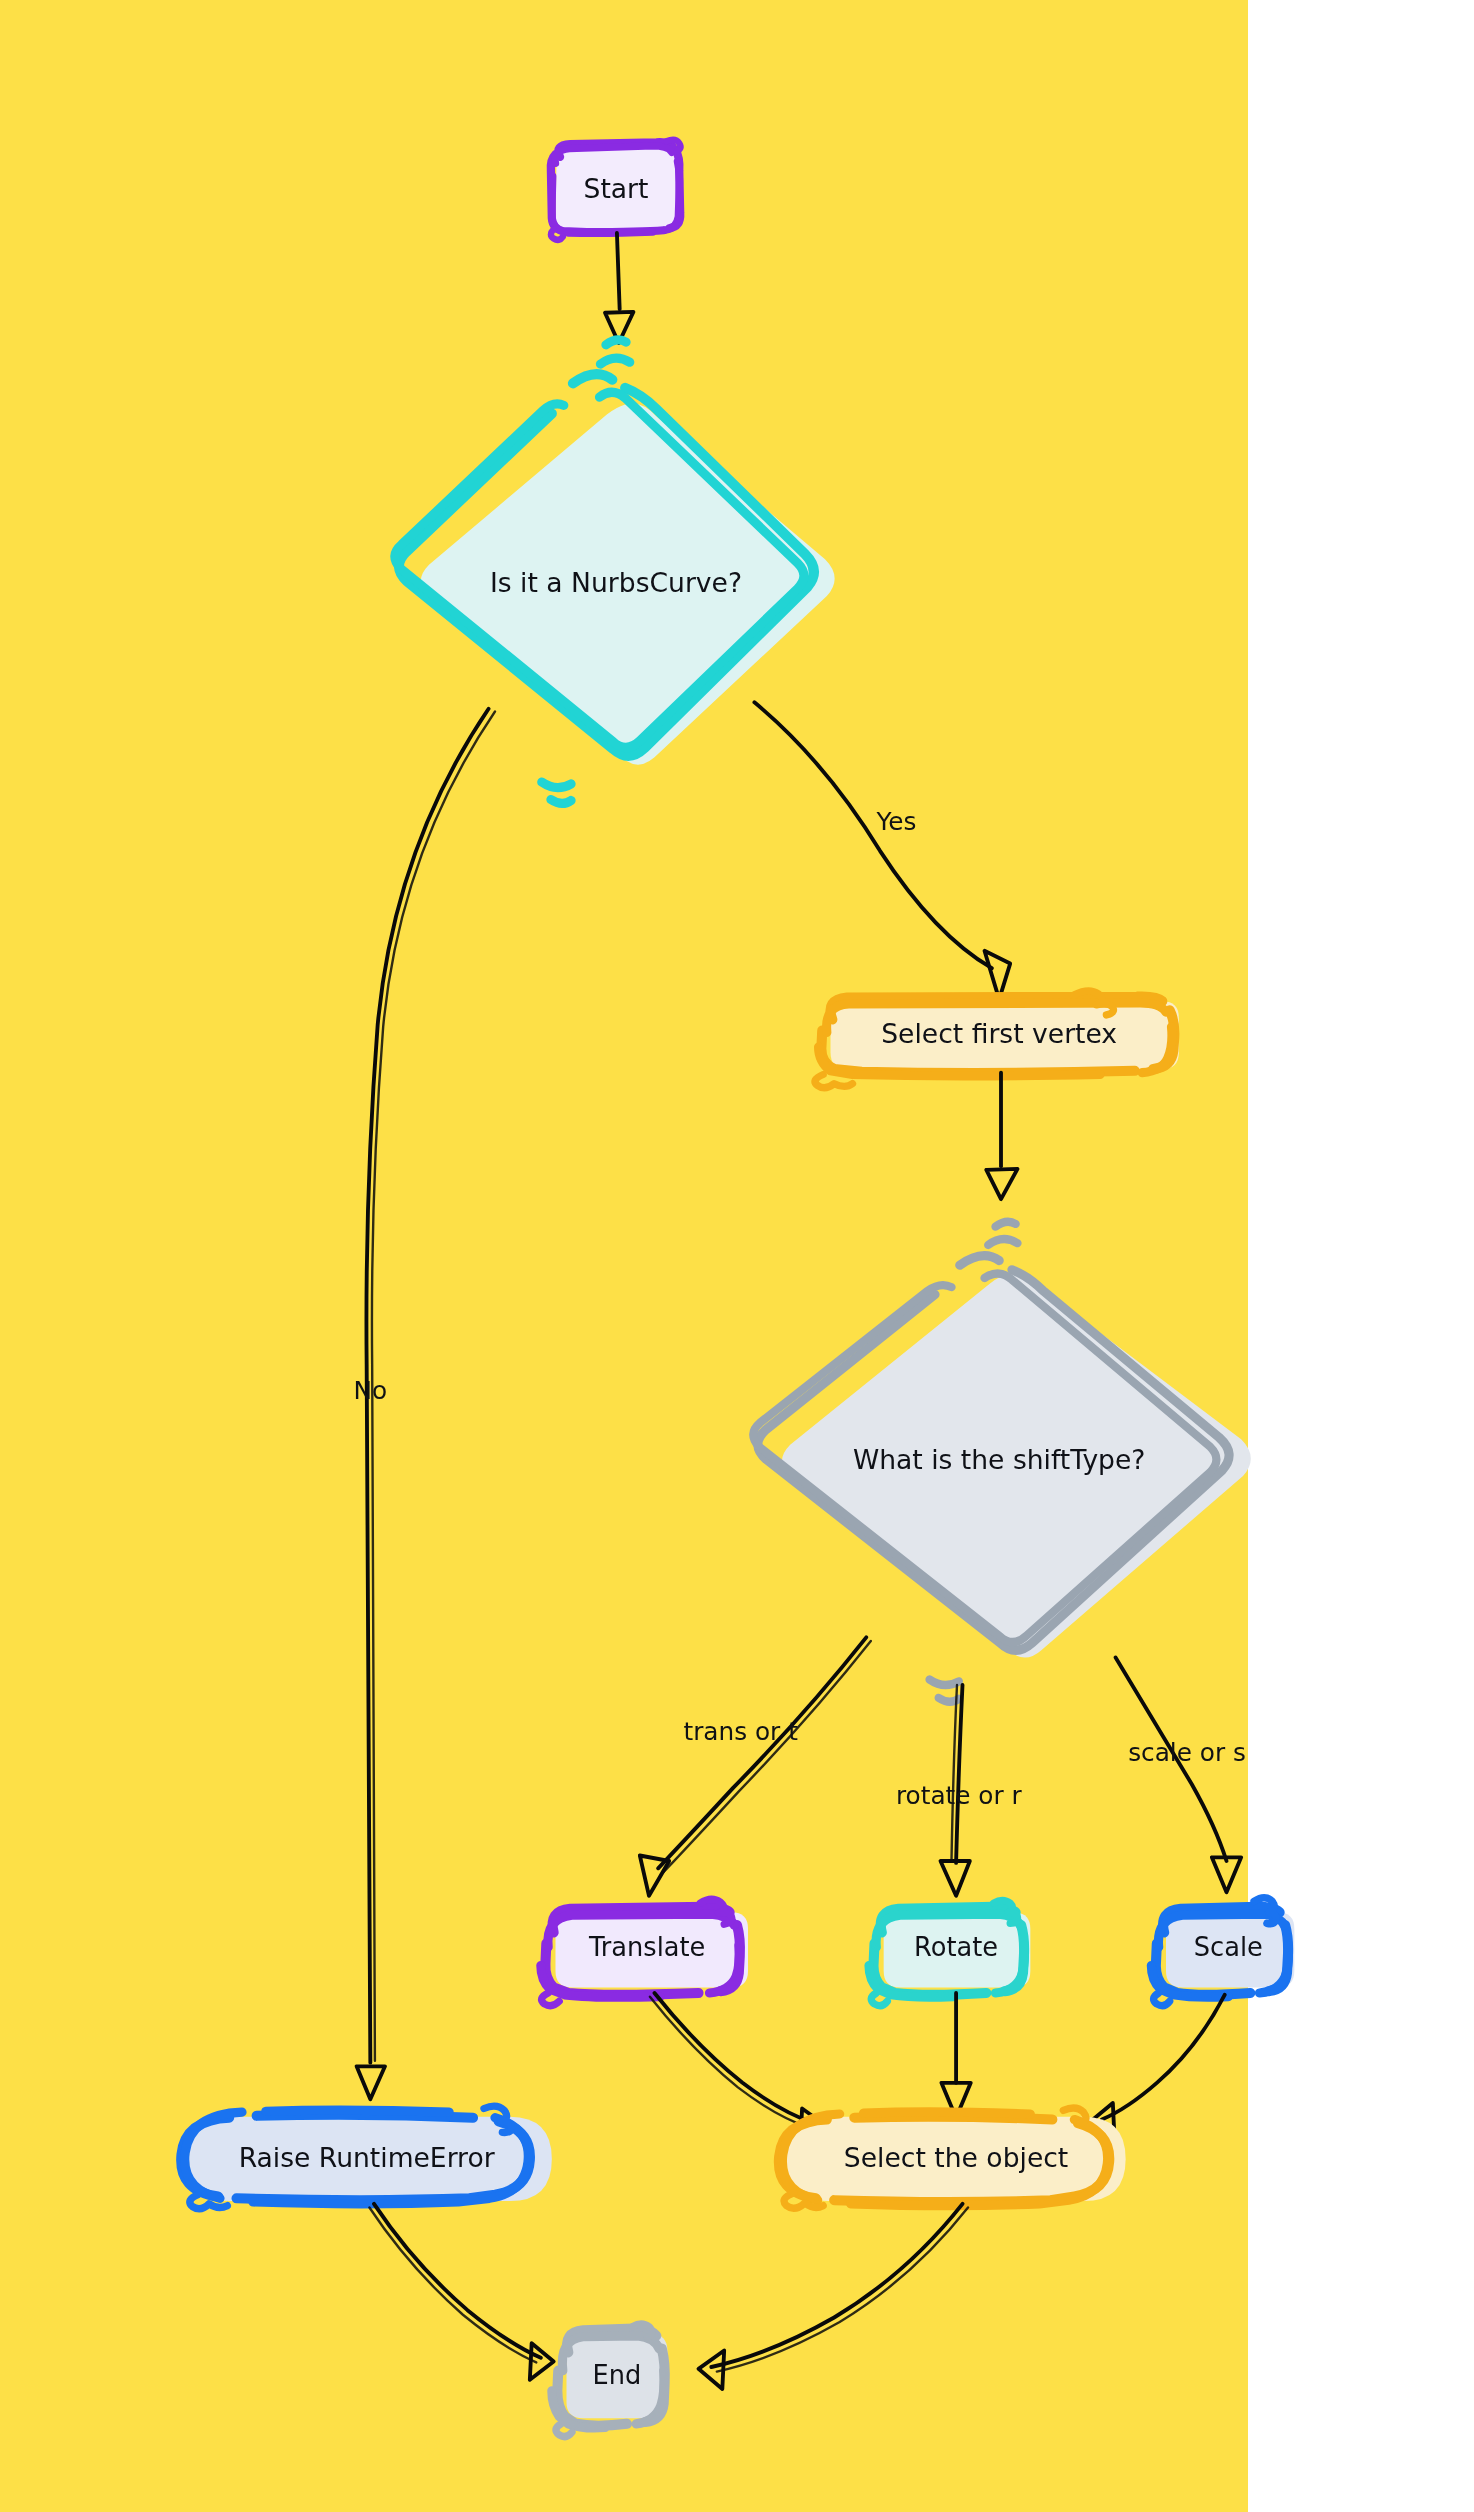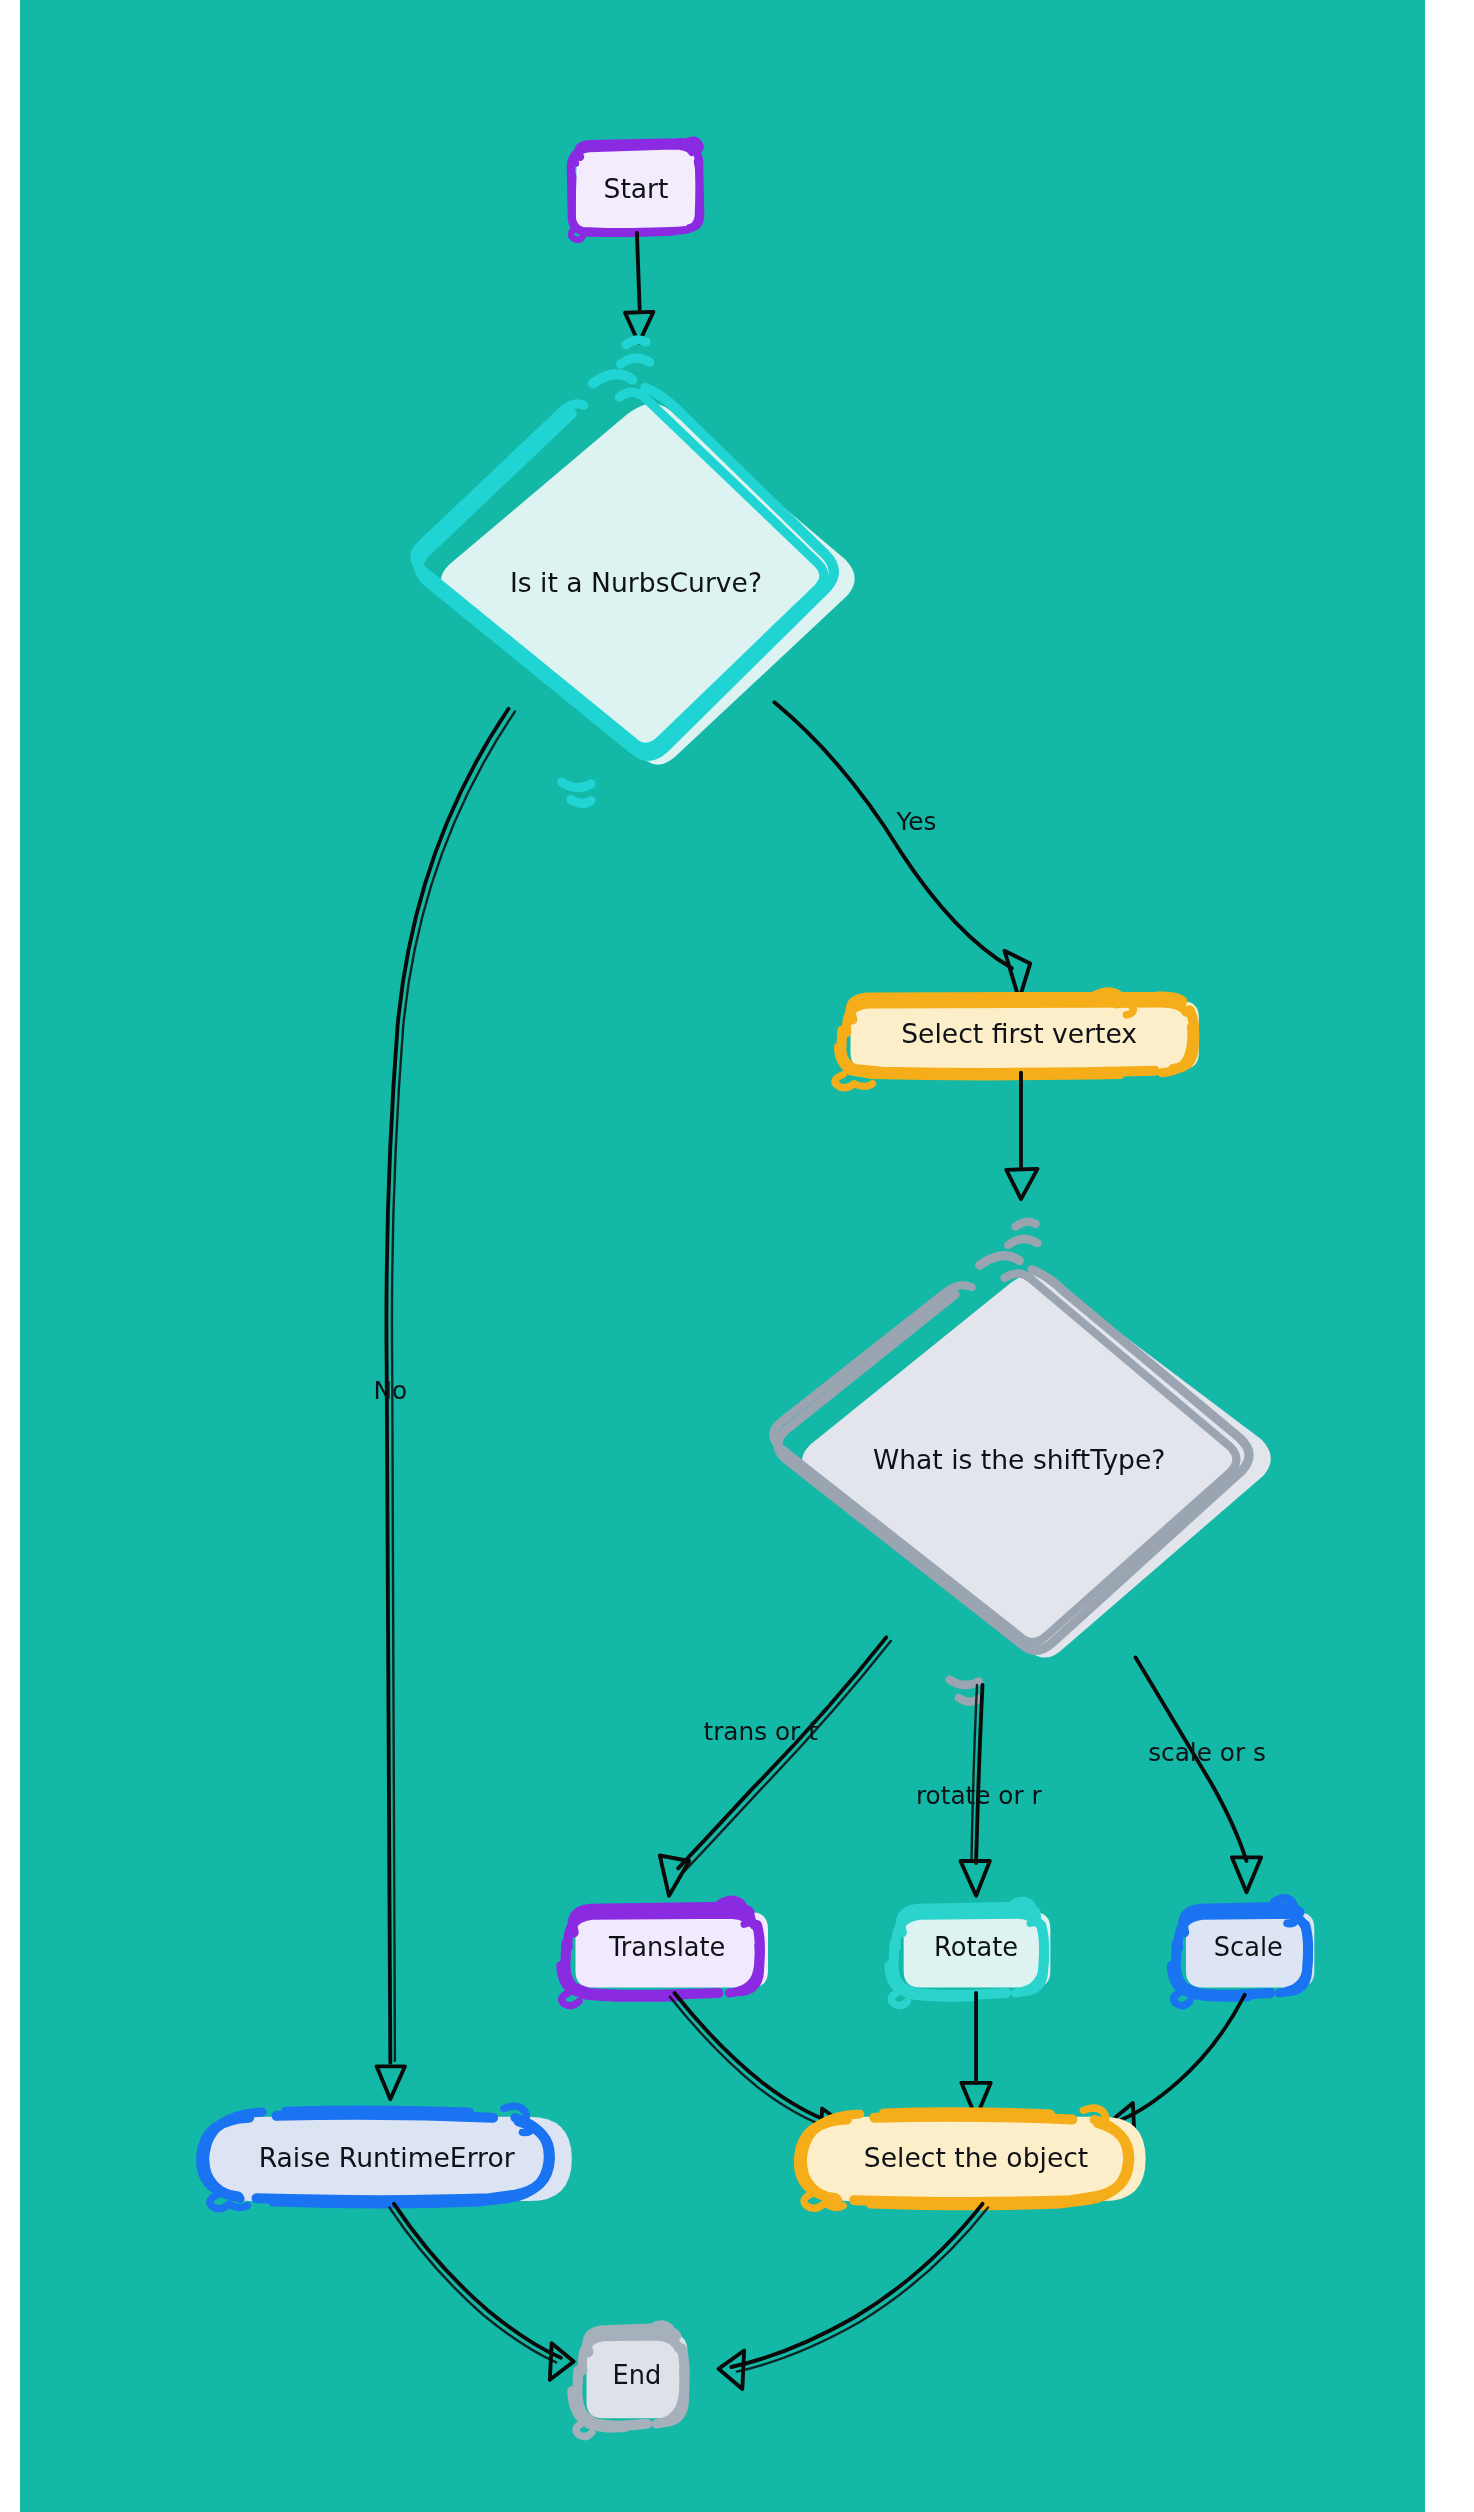--- a/index.html
+++ b/index.html
@@ -9,24 +9,23 @@
     background: #ffffff;
   }
   body {
     width: 1474px;
     height: 2512px;
     overflow: hidden;
     font-family: "DejaVu Sans", sans-serif;
   }
   #flow-root {
     position: relative;
-    width: 1405px;
+    width: 1248px;
     height: 2512px;
-    background: #14b8a6;
-    margin-left: 20px;
+    background: #fde047;
   }
   #flow-svg {
     position: absolute;
     inset: 0;
     width: 1474px;
     height: 2512px;
     display: block;
   }
   .node-label {
     font-family: "DejaVu Sans", sans-serif;

